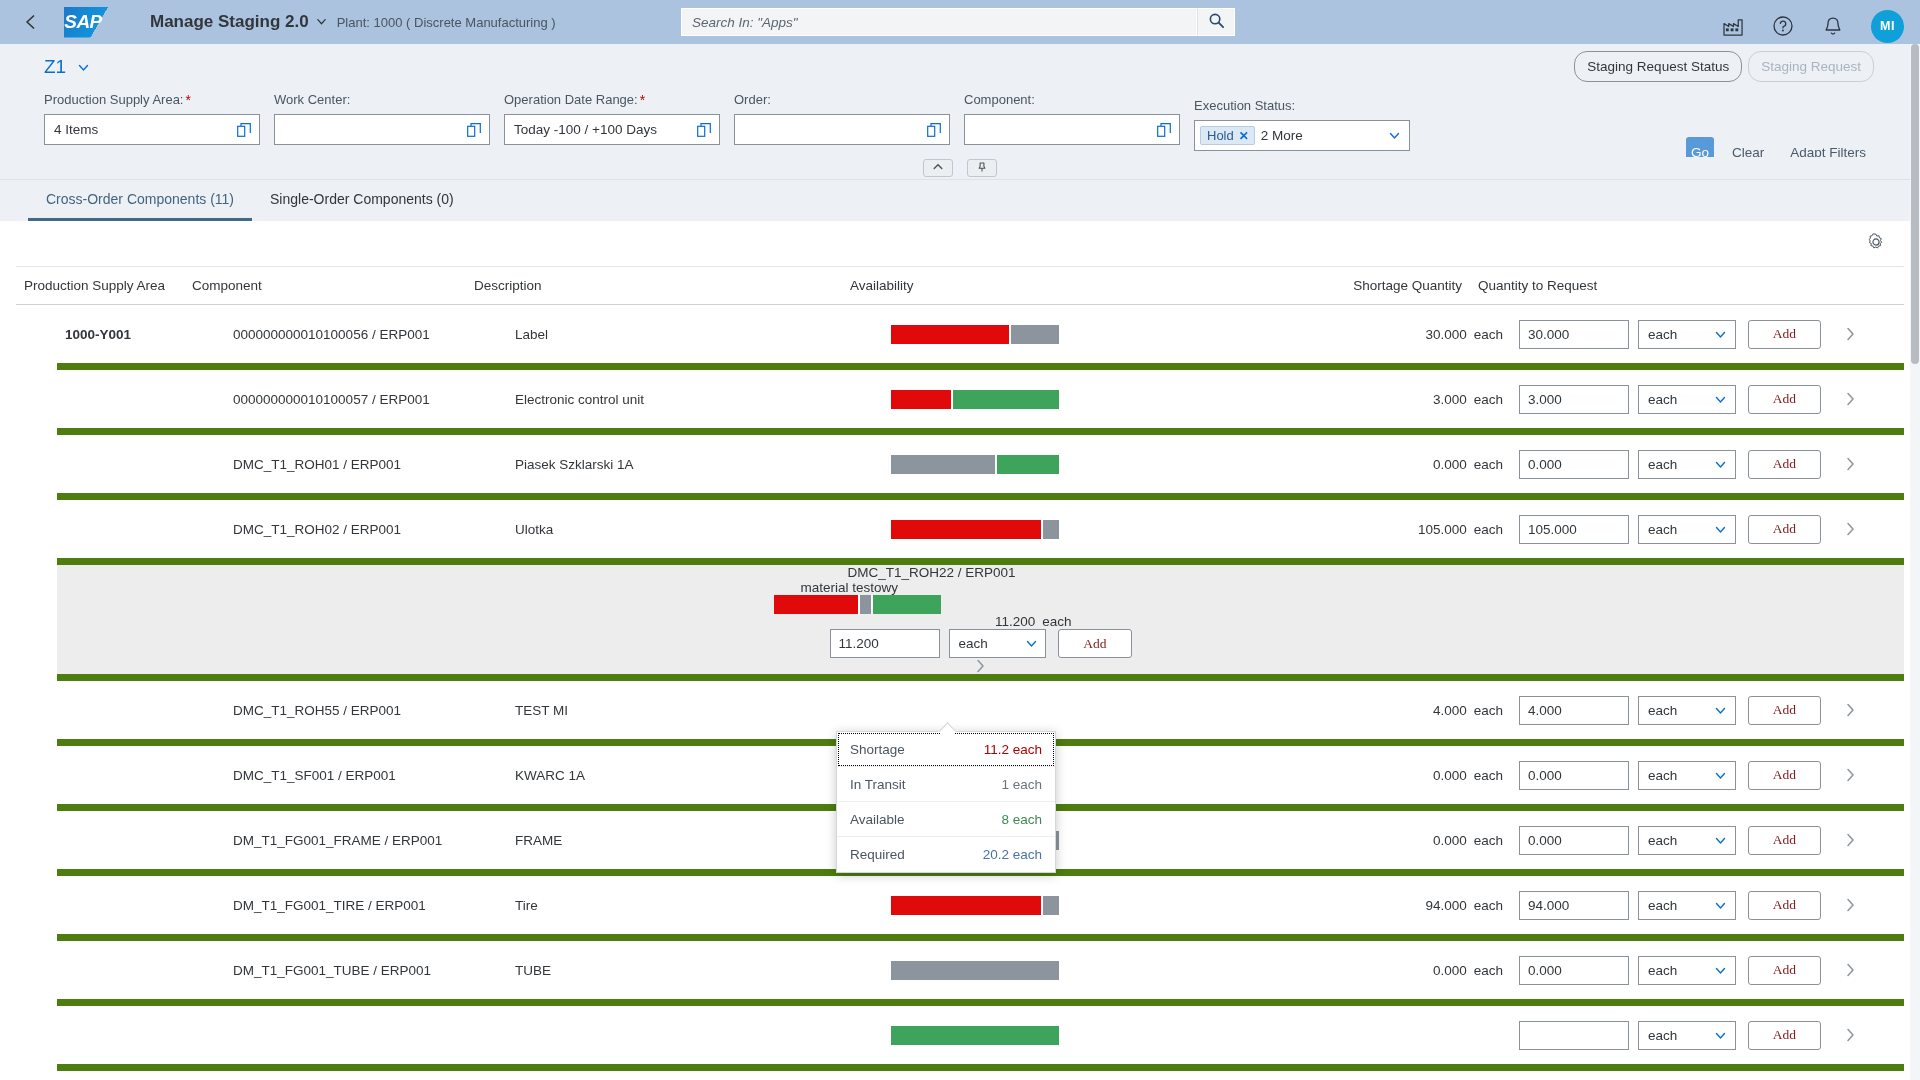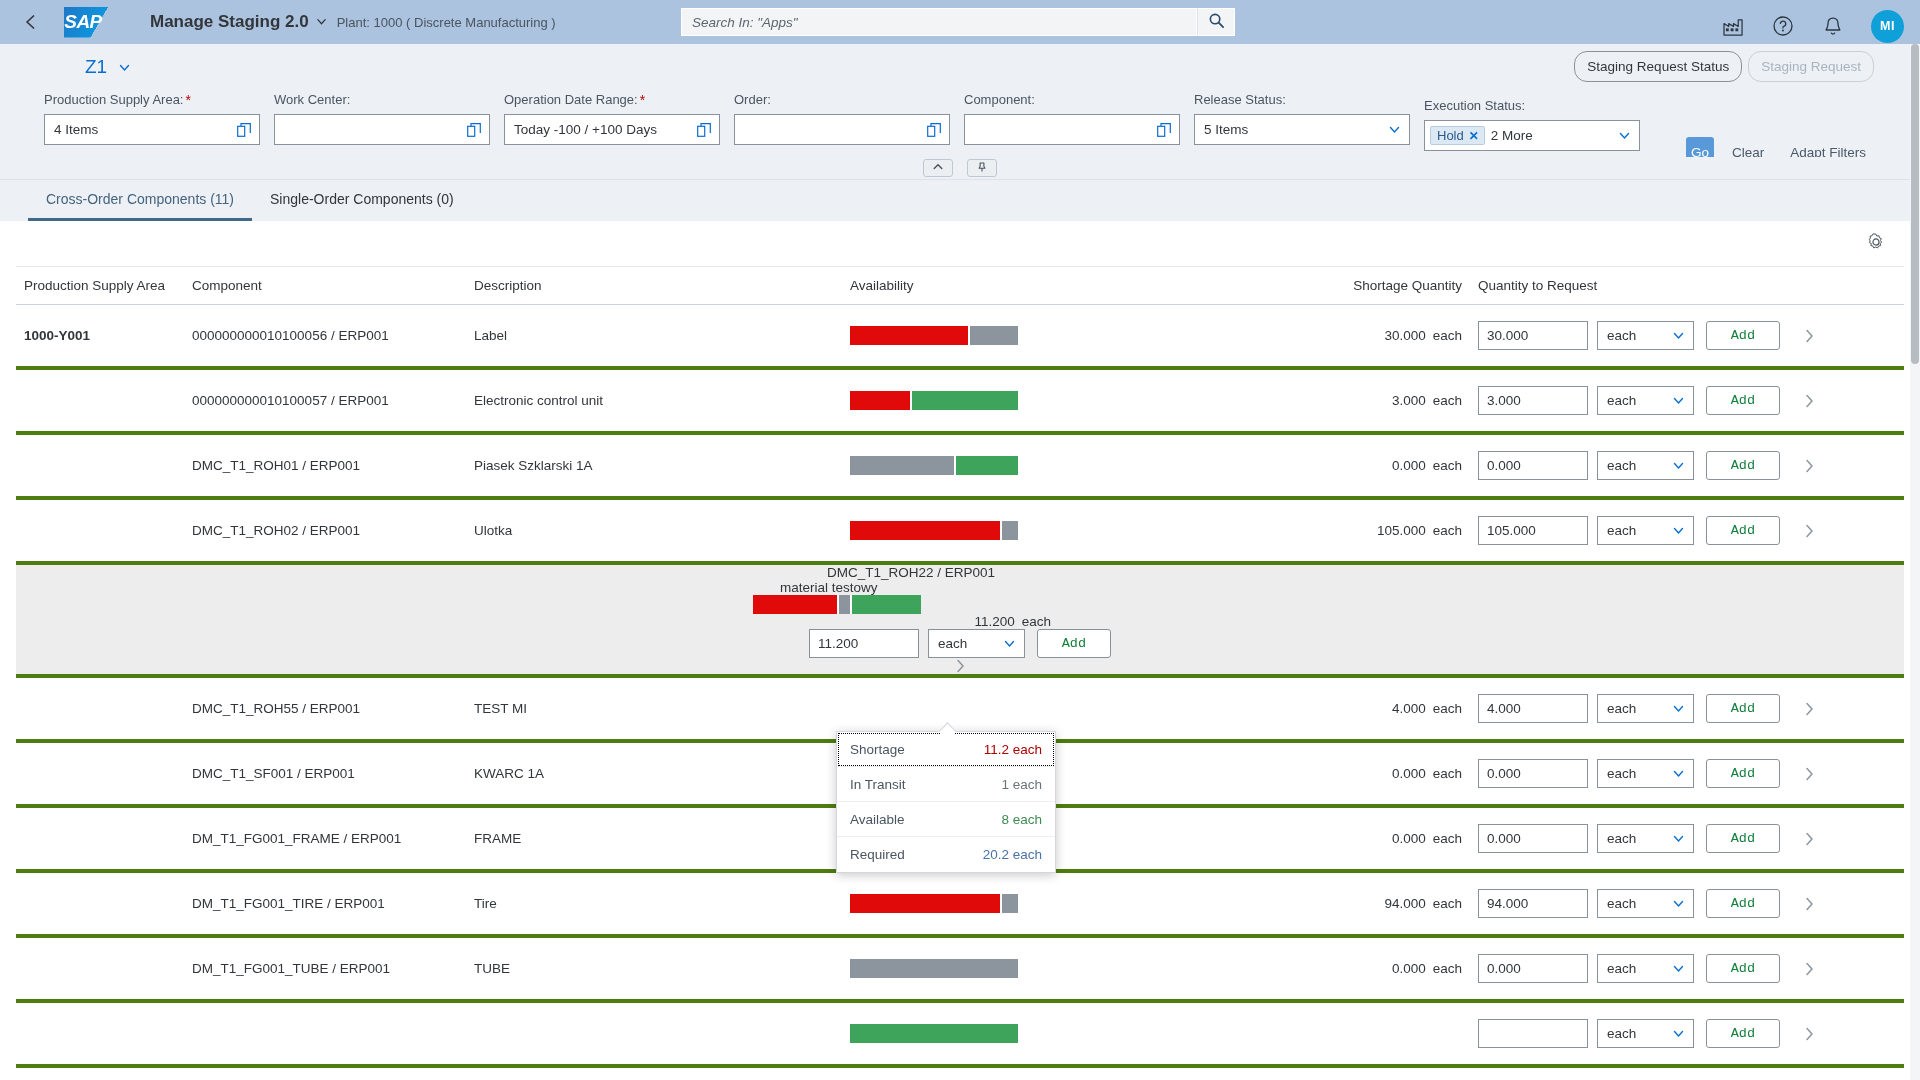--- a/index.html
+++ b/index.html
@@ -106,21 +106,20 @@
   .variant-row {
     height: 46px;
     display: flex; align-items: center;
     padding-left: 44px;
     position: relative;
   }
   .variant-name {
     font-size: 19px; color: #0a6ed1; font-weight: normal;
     display: flex; align-items: center; gap: 11px;
     cursor: pointer;
-    margin-left: 41px;
   }
   .variant-chevron { display:flex; align-items:center; color:#0a6ed1; }
   .variant-actions {
     position: absolute; right: 46px; top: 7px;
     display: flex; gap: 6px;
   }
   .fbtn {
     height: 31px; padding: 0 12px;
     font-size: 13.5px; font-family: "Liberation Sans", sans-serif;
     background: transparent;
@@ -239,22 +238,23 @@
     background: #ffffff;
   }
   .th {
     font-size: 13.5px; color: #32363a;
     padding: 0 8px;
     display: flex; align-items: center;
   }
   .tr {
     display: flex; align-items: center;
     min-height: 65px;
-    border-bottom: 4px solid #4d7c0f;
+    border-bottom: 7px solid #4d7c0f;
     background: #ffffff;
+    margin-left: 41px;
   }
   .tr.selected { background: #ededed; flex-direction: column; }
   .td {
     padding: 0 8px;
     font-size: 13.5px; color: #32363a;
     display: flex; align-items: center;
   }
   
   .c-psa   { width: 168px; flex-shrink:0; }
   .c-comp  { width: 282px; flex-shrink:0; }
@@ -298,23 +298,23 @@
   }
   .uom-select .val { flex: 1; }
   .uom-select .chev {
     width: 28px; display: flex; align-items: center; justify-content: center;
     color: #0a6ed1;
   }
   .add-btn {
     margin-left: 12px;
     height: 29px; padding: 0 24px;
     border: 1px solid #8a9199; border-radius: 3px;
-    background: #ffffff; color: #15803d;
+    background: #ffffff; color: #7f1d1d;
     font-size: 13.5px; cursor: pointer;
-    font-family: Liberation Mono, monospace;
+    font-family: Liberation Serif, serif;
   }
   .nav-chev { color: #8c959d; cursor: pointer; display:flex; }
 
   
   .popover {
     position: absolute;
     left: 836px; top: 731px;
     width: 220px;
     background: #ffffff;
     border: 1px solid #d3d7db;
@@ -514,33 +514,20 @@
         <span class="val"></span>
         <span class="ctl-icon">
           <svg width="14" height="14" viewBox="0 0 14 14">
               <rect x="0.7" y="3.3" width="7" height="10" fill="none" stroke="#0a6ed1" stroke-width="1.2"></rect>
               <path d="M4 3.3 V0.7 H13.3 V10" fill="none" stroke="#0a6ed1" stroke-width="1.2"></path>
             </svg>
         </span>
       </div>
     </div>
 
-    <div class="filter-field">
-      <div class="filter-label">
-        <span>Release Status:</span>
-      </div>
-      <div class="filter-ctl">
-        <span class="val">5 Items</span>
-        <span class="ctl-icon">
-          <svg width="13" height="13" viewBox="0 0 13 13">
-              <path d="M2.5 4.5 L6.5 9 L10.5 4.5" fill="none" stroke="#0a6ed1" stroke-width="1.4" stroke-linecap="round"></path>
-            </svg>
-        </span>
-      </div>
-    </div>
 
     <div class="filter-field" style="margin-top:6px;">
       <div class="filter-label">
         <span>Execution Status:</span>
       </div>
       <div class="filter-ctl" style="padding-left:5px;">
         <span class="token">
           <span>Hold</span>
           <span class="x">✕</span>
         </span>

